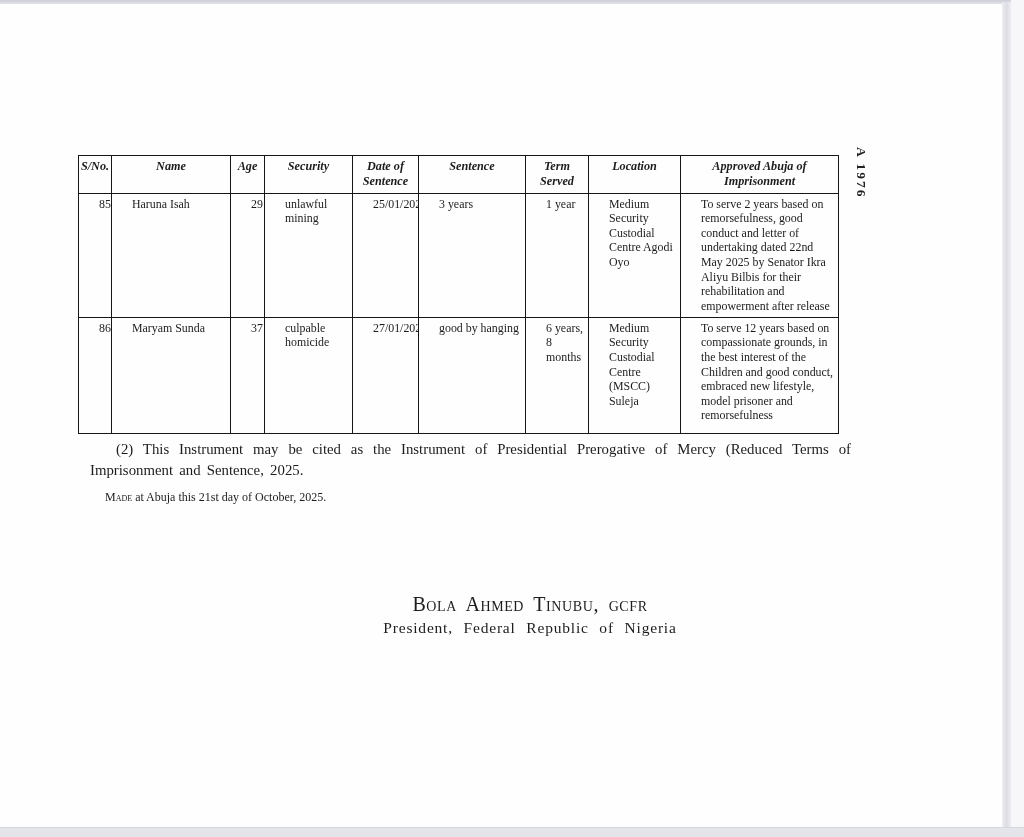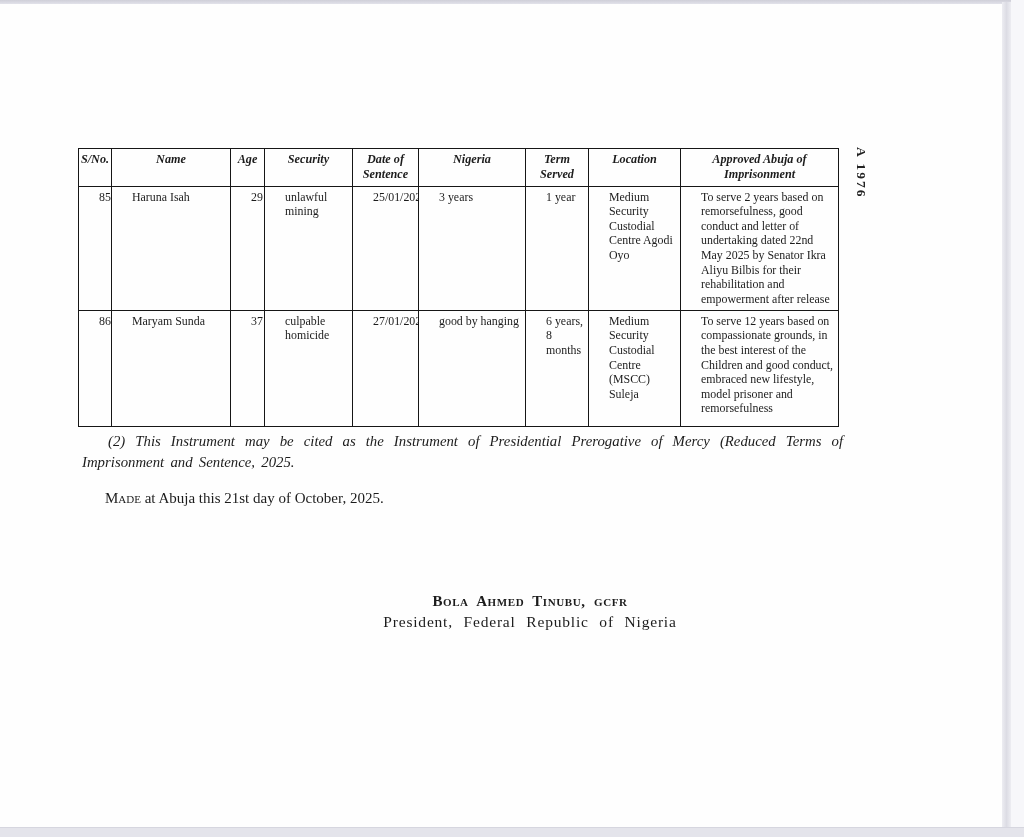--- a/index.html
+++ b/index.html
@@ -18,52 +18,52 @@
   .edge-right  { position: absolute; top: 2px; right: 13px; width: 9px; height: 100%;
                  background: linear-gradient(90deg,#ededf2,#dcdce4,#ededf2); }
 
   .side-label {
     position: absolute; left: 853px; top: 147px;
     writing-mode: vertical-rl; text-orientation: sideways;
     font-weight: bold; font-size: 13.5px; letter-spacing: 2px; color: #222;
   }
 
   table.mercy {
-    position: absolute; left: 78px; top: 148px;
+    position: absolute; left: 78px; top: 155px;
     width: 760px; border-collapse: collapse; table-layout: fixed;
   }
   table.mercy th, table.mercy td {
     border: 1.6px solid #161616; vertical-align: top; overflow: hidden;
   }
   table.mercy th {
     font-weight: bold; font-style: italic; font-size: 12.2px; line-height: 1.25;
     text-align: center; padding: 3px 1px;
   }
   table.mercy td {
     font-size: 11.9px; line-height: 1.23; padding: 3px 4px 3px 20px;
     text-align: left;
   }
   tr.hdr   { height: 37px; }
   tr.r1    { height: 110px; }
   tr.r2    { height: 116px; }
   td.nowrap { white-space: nowrap; }
 
   .clause {
-    position: absolute; left: 78px; top: 427px; width: 761px; margin: 4px;
+    position: absolute; left: 78px; top: 427px; width: 761px; margin: 12px;
     font-size: 14.8px; line-height: 1.4; text-align: justify;
-    text-indent: 26px; word-spacing: 2.5px; font-style: italic;
+    text-indent: 26px; word-spacing: 2.5px;
   }
   .made {
     position: absolute; left: 78px; top: 490px; margin: 0;
-    font-size: 15px; text-indent: 27px;
+    font-size: 12px; text-indent: 27px;
   }
   .sc { font-variant: small-caps; }
 
   .signature { position: absolute; left: 150px; top: 593px; width: 760px; text-align: center; }
-  .sig-name  { font-size: 15px; letter-spacing: 0.6px; word-spacing: 4px; font-weight: bold; }
+  .sig-name  { font-size: 20px; letter-spacing: 0.6px; word-spacing: 4px; }
   .sig-title { font-size: 15.5px; letter-spacing: 0.8px;
                word-spacing: 6px; margin-top: 3px; }
 </style>
 </head>
 <body>
 
 <div class="photo">
 
   <div class="edge-top"></div>
   <div class="edge-far-right"></div>
@@ -84,21 +84,21 @@
         <col style="width:92px">
         <col style="width:158px">
     </colgroup>
     <thead>
       <tr class="hdr">
         <th>S/No.</th>
         <th>Name</th>
         <th>Age</th>
         <th>Security</th>
         <th>Date of Sentence</th>
-        <th>Nigeria</th>
+        <th>Sentence</th>
         <th>Term Served</th>
         <th>Location</th>
         <th>Approved Abuja of Imprisonment</th>
       </tr>
     </thead>
     <tbody>
       <tr class="r1">
         <td>85.</td>
         <td>Haruna Isah</td>
         <td>29</td>

